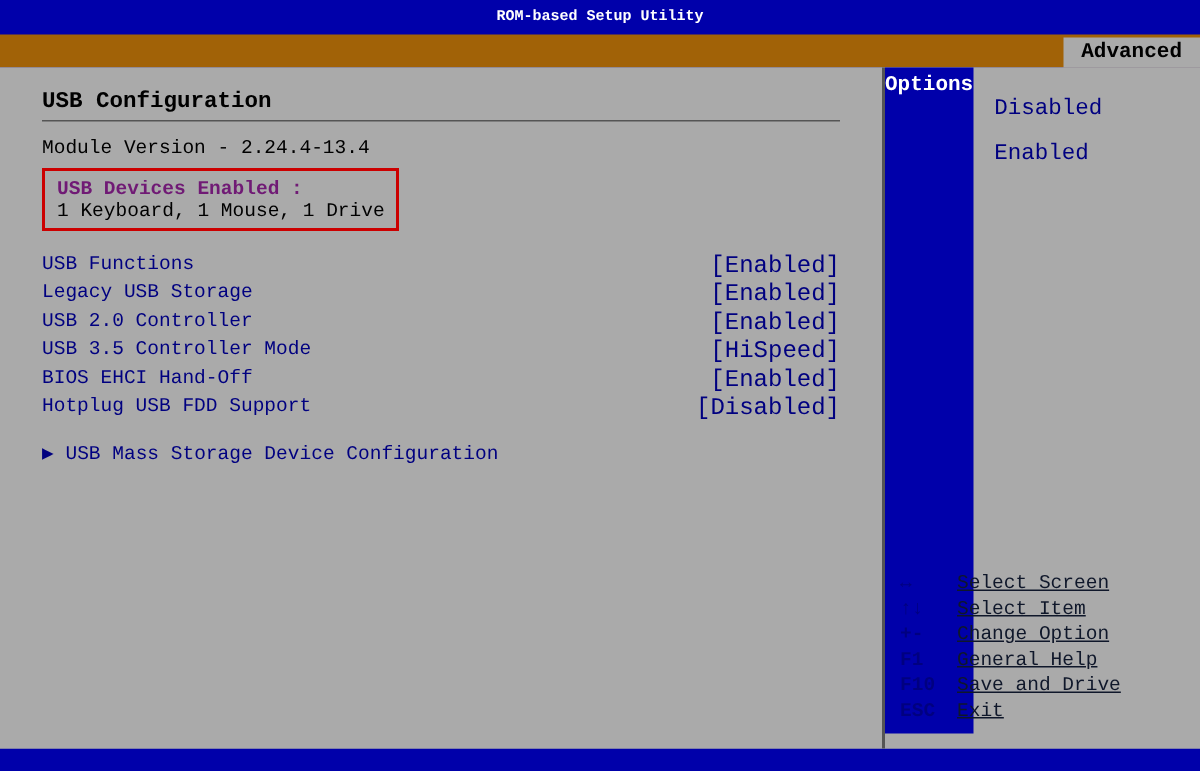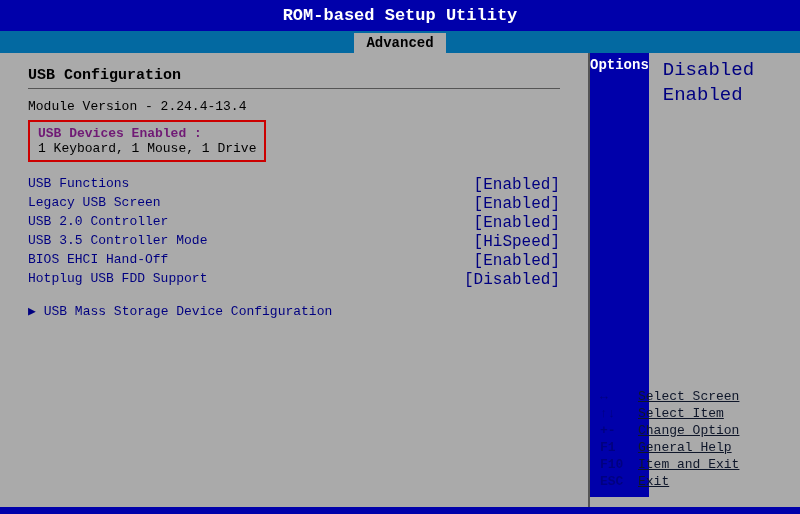--- a/index.html
+++ b/index.html
@@ -11,28 +11,28 @@
       font-size: 14px;
       overflow: hidden;
     }
 
     .title-bar {
       background: #0000aa;
       text-align: center;
       padding: 6px 0;
       color: #ffffff;
       font-weight: bold;
-      font-size: 17px;
+      font-size: 10px;
     }
 
     .tab-bar {
-      background: #0369a1;
+      background: #a16207;
       padding: 2px 0 0 0;
       display: flex;
-      justify-content: center;
+      justify-content: flex-end;
     }
 
     .tab-active {
       background: #aaaaaa;
       color: #000000;
       padding: 2px 12px;
       font-weight: bold;
     }
 
     .main-area {
@@ -127,22 +127,23 @@
       font-size: 14px;
       margin-bottom: 10px;
     }
 
     .options-list {
       padding: 6px 14px;
     }
 
     .option-item {
       color: #000080;
-      font-size: 19px;
+      font-size: 15px;
       margin-bottom: 3px;
+      margin-top: 13px;
     }
 
     .help-section {
       margin-top: auto;
       padding: 6px 10px;
       position: absolute;
       bottom: 10px;
       right: 10px;
       width: 200px;
     }
@@ -196,21 +197,21 @@
       <div class="usb-devices-title">USB Devices Enabled :</div>
       <div class="usb-devices-value">  1 Keyboard, 1 Mouse, 1 Drive</div>
     </div>
 
     <div class="settings-table">
       <div class="settings-row">
         <span class="settings-label">USB Functions</span>
         <span class="settings-value">[Enabled]</span>
       </div>
       <div class="settings-row">
-        <span class="settings-label">Legacy USB Screen</span>
+        <span class="settings-label">Legacy USB Storage</span>
         <span class="settings-value">[Enabled]</span>
       </div>
       <div class="settings-row">
         <span class="settings-label">USB 2.0 Controller</span>
         <span class="settings-value">[Enabled]</span>
       </div>
       <div class="settings-row">
         <span class="settings-label">USB 3.5 Controller Mode</span>
         <span class="settings-value">[HiSpeed]</span>
       </div>
@@ -255,21 +256,21 @@
         <div class="help-row">
           <span class="help-key">+-</span>
           <span class="help-desc">Change Option</span>
         </div>
         <div class="help-row">
           <span class="help-key">F1</span>
           <span class="help-desc">General Help</span>
         </div>
         <div class="help-row">
           <span class="help-key">F10</span>
-          <span class="help-desc">Item and Exit</span>
+          <span class="help-desc">Save and Drive</span>
         </div>
         <div class="help-row">
           <span class="help-key">ESC</span>
           <span class="help-desc">Exit</span>
         </div>
       </div>
     </div>
   </div>
 
 </div>

